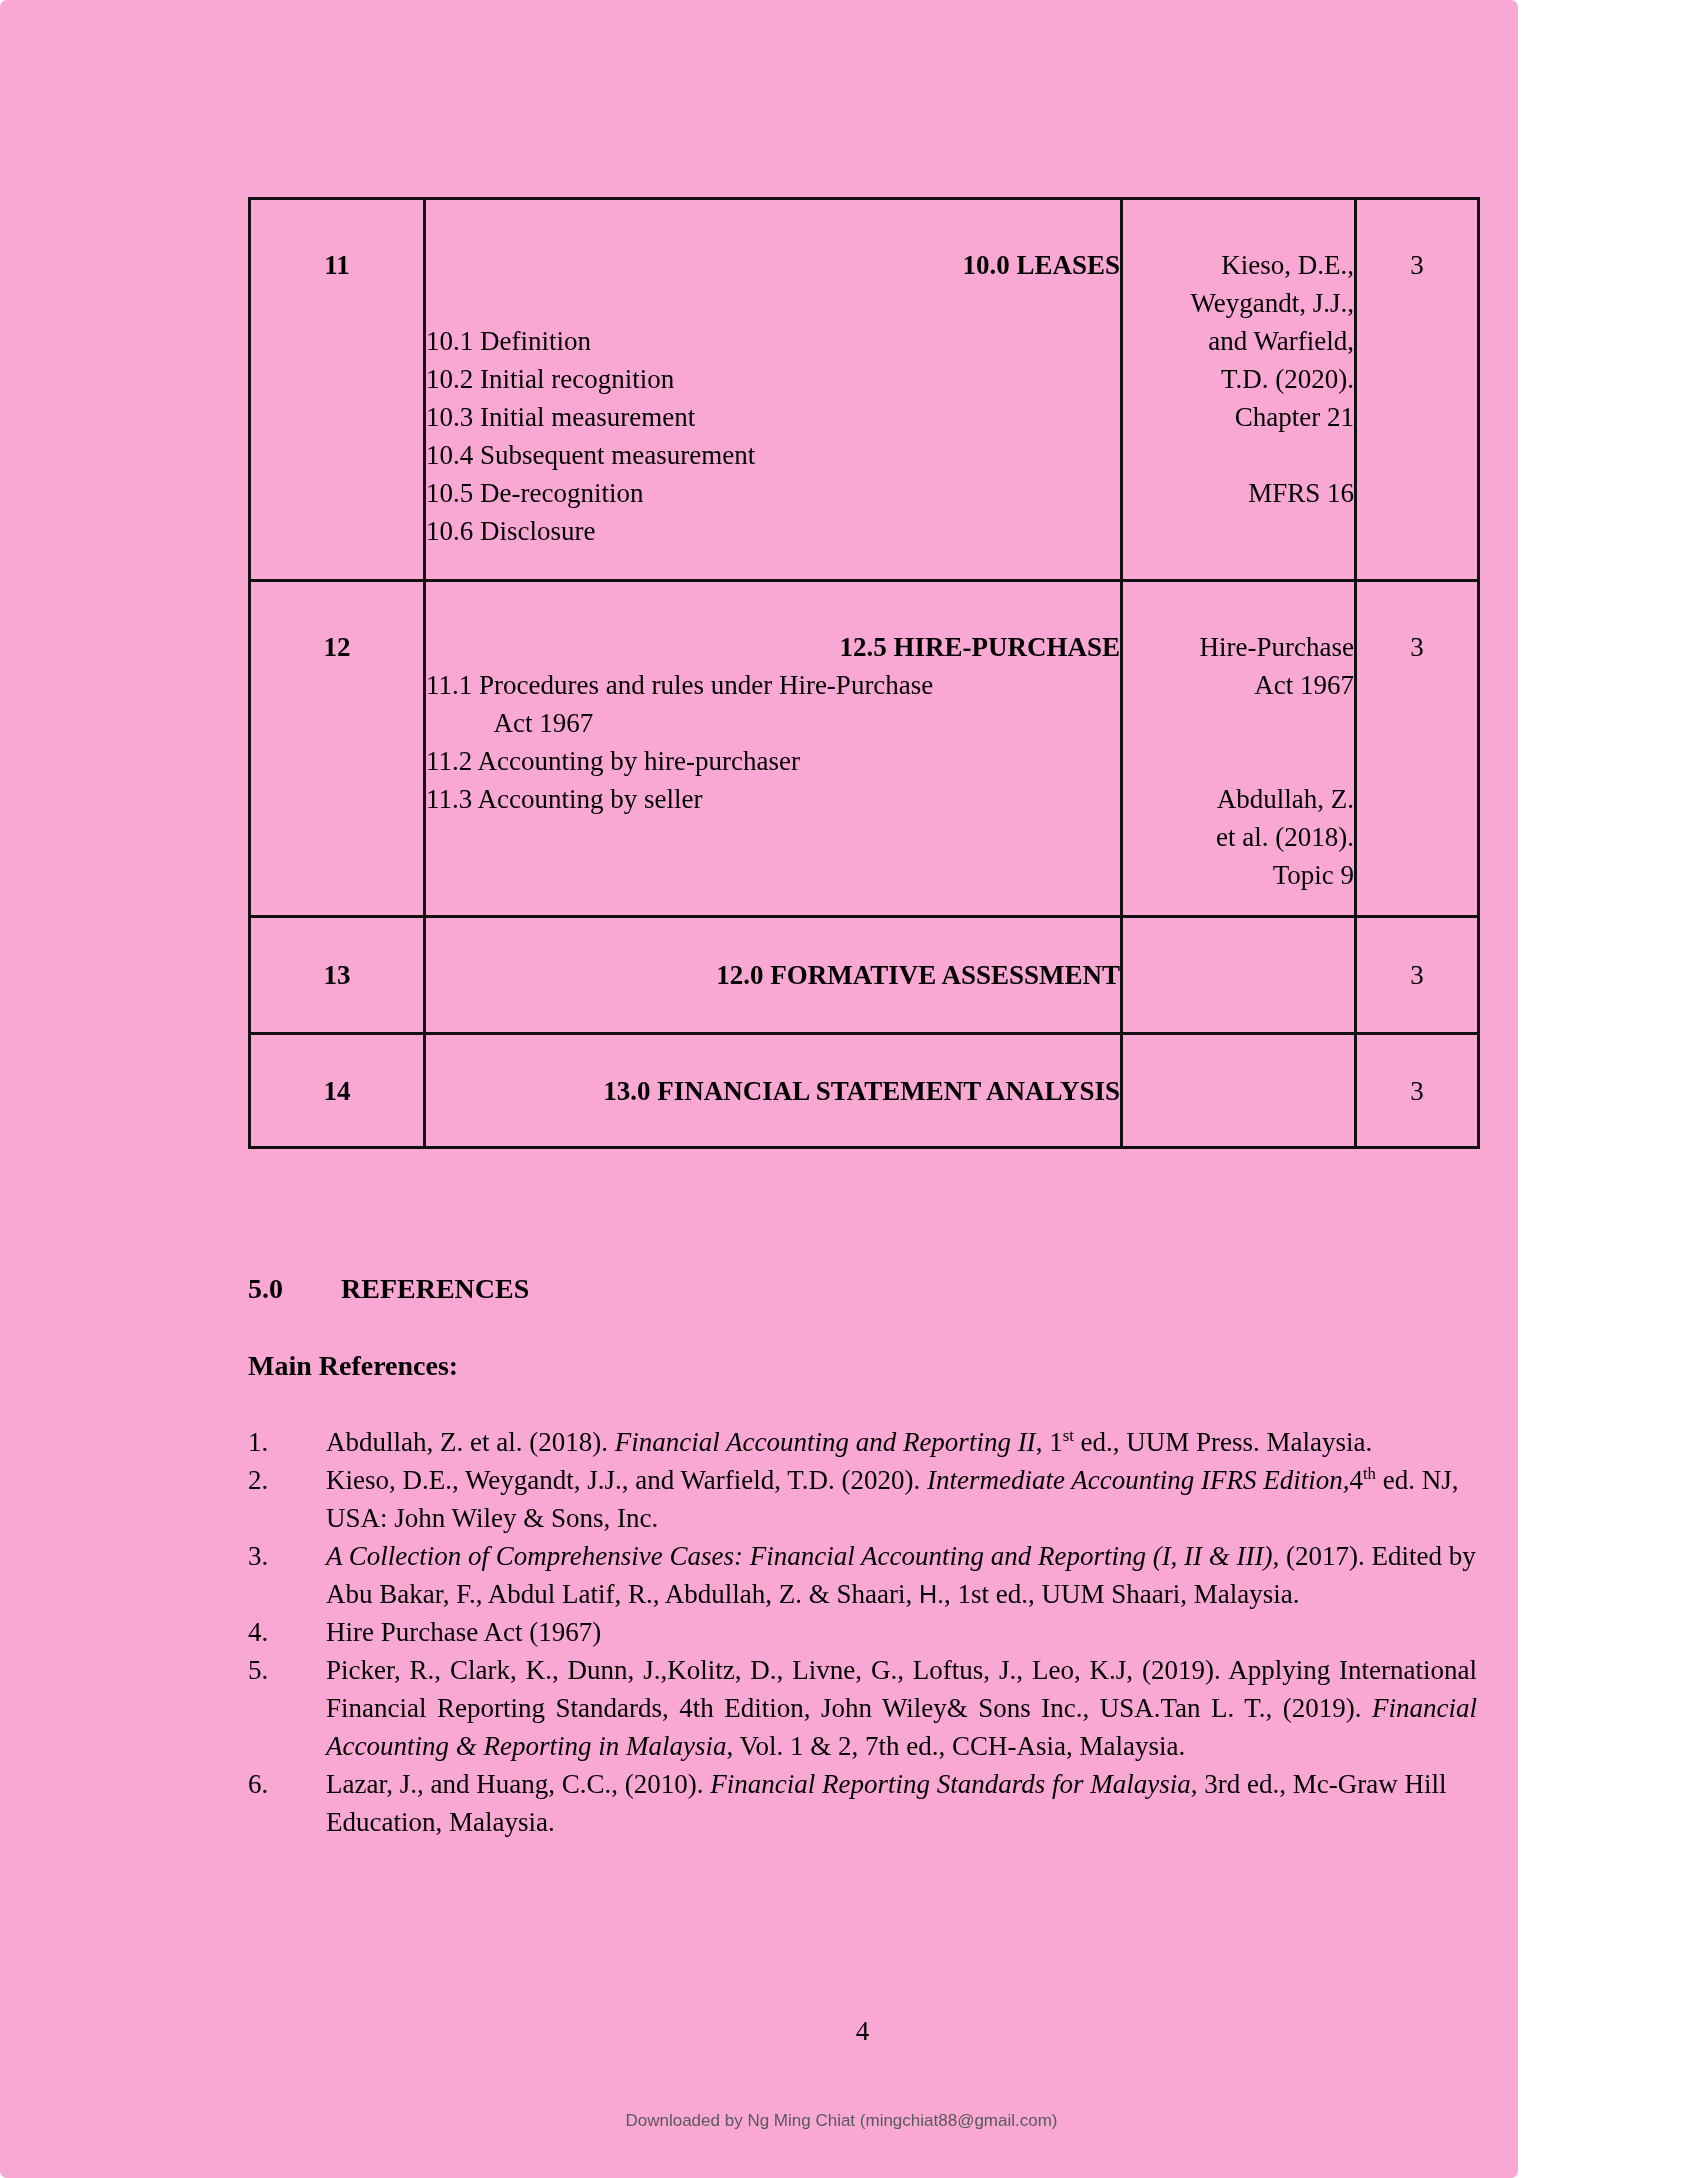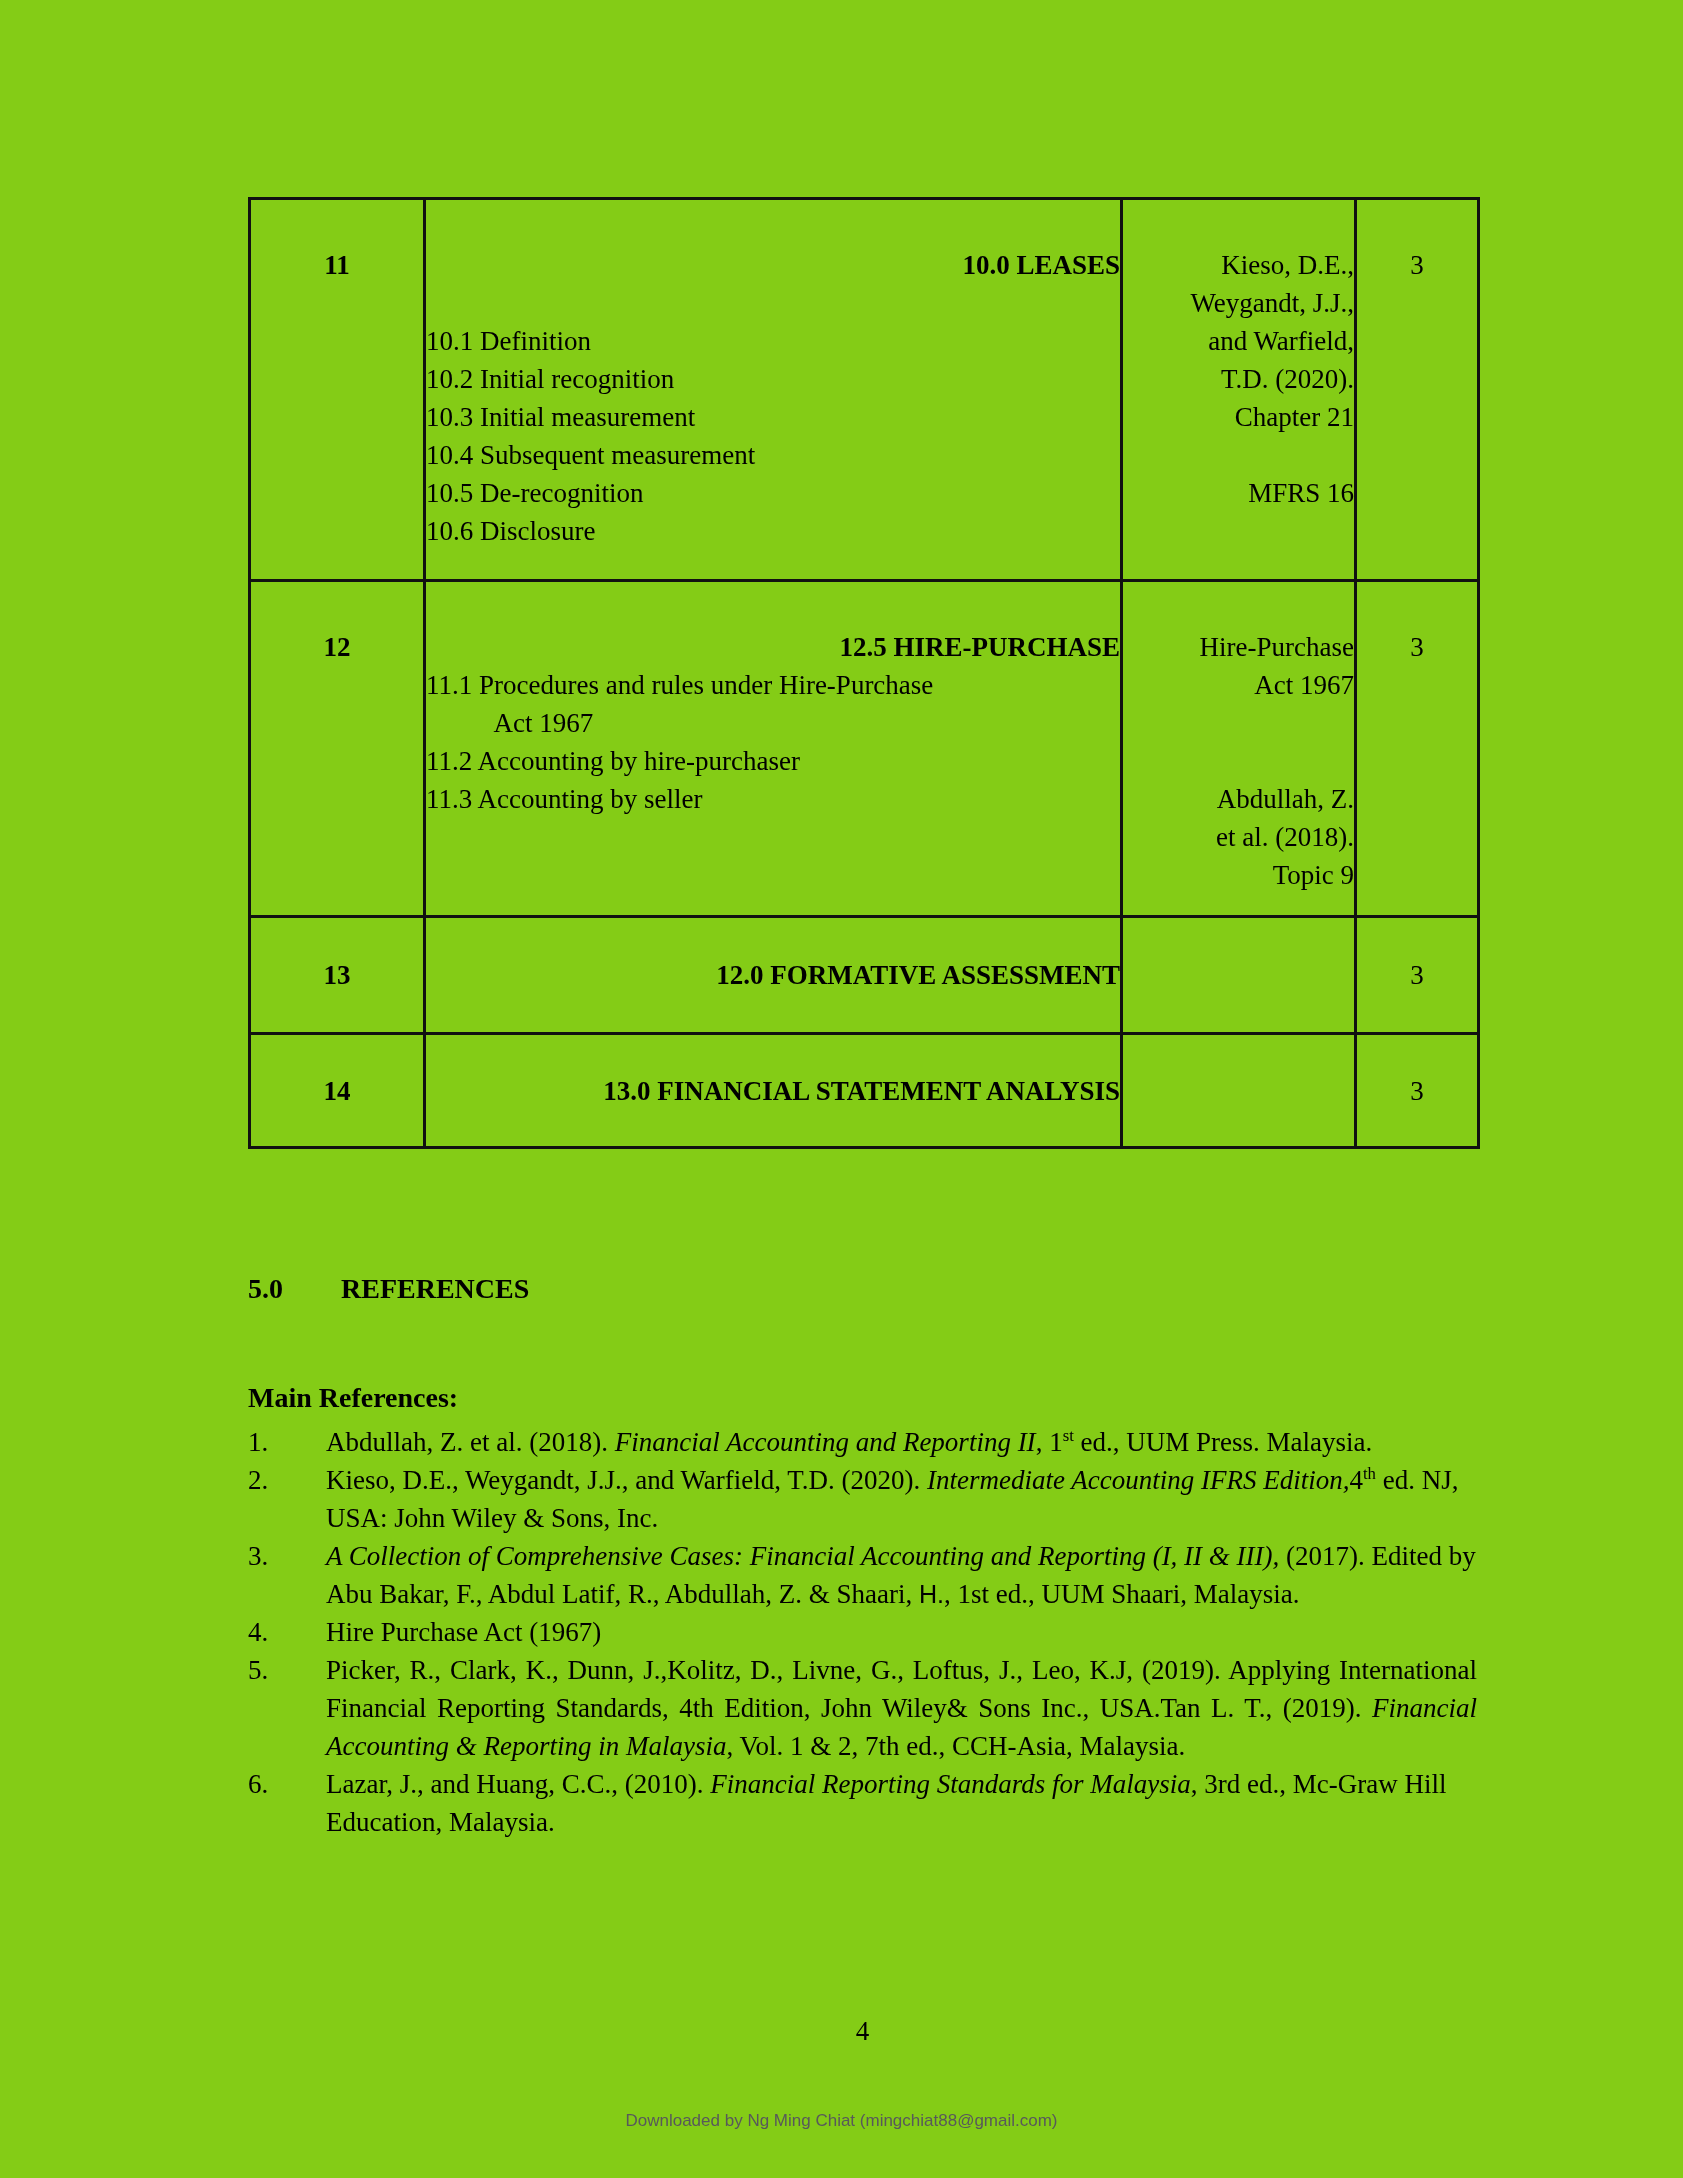--- a/index.html
+++ b/index.html
@@ -1,23 +1,24 @@
 <!DOCTYPE html>
 <html><head>
 <meta charset="utf-8">
 <style>
   html,body{margin:0;padding:0;background:#ffffff;}
   .page{
     position:relative;
-    width:1683px;
+    width:1518px;
     height:2178px;
-    background:#84cc16;
+    background:#f9a8d4;
     font-family:"Liberation Serif",serif;
     color:#000;
     overflow:hidden;
+    border-radius:7px;
   }
 
   
   table.syllabus{
     position:absolute;
     left:248px;
     top:197px;
     width:1229px;
     border-collapse:collapse;
     table-layout:fixed;
@@ -43,21 +44,21 @@
   .topic-heading{font-weight:bold;text-align:right;}
 
   
   .section-heading{
     position:absolute;left:248px;top:1270px;
     font-size:28px;font-weight:bold;line-height:38px;
   }
   .sec-num{display:inline-block;width:93px;}
   .sub-heading{
     position:absolute;left:248px;top:1347px;
-    font-size:28px;font-weight:bold;line-height:38px;margin-top:32px;
+    font-size:28px;font-weight:bold;line-height:38px;
   }
   .ref-list{
     position:absolute;left:248px;top:1423px;
     width:1229px;
     font-size:27px;line-height:38px;
   }
   .ref-item{display:flex;}
   .ref-num{flex:none;width:78px;}
   .ref-text{flex:1;}
   .ref-item:nth-child(5) .ref-text{text-align:justify;}

